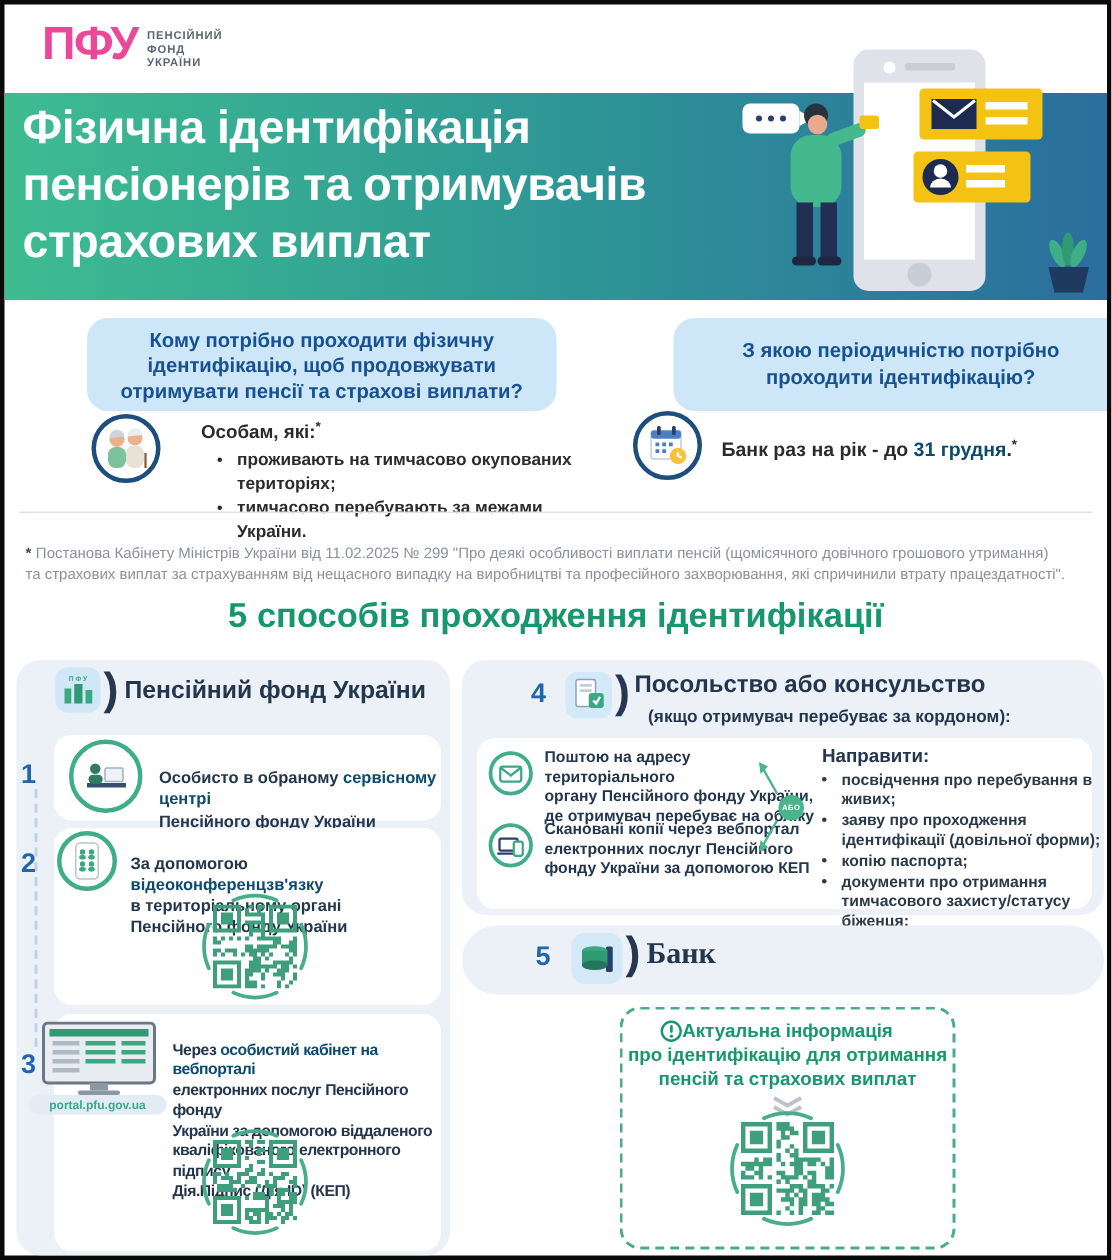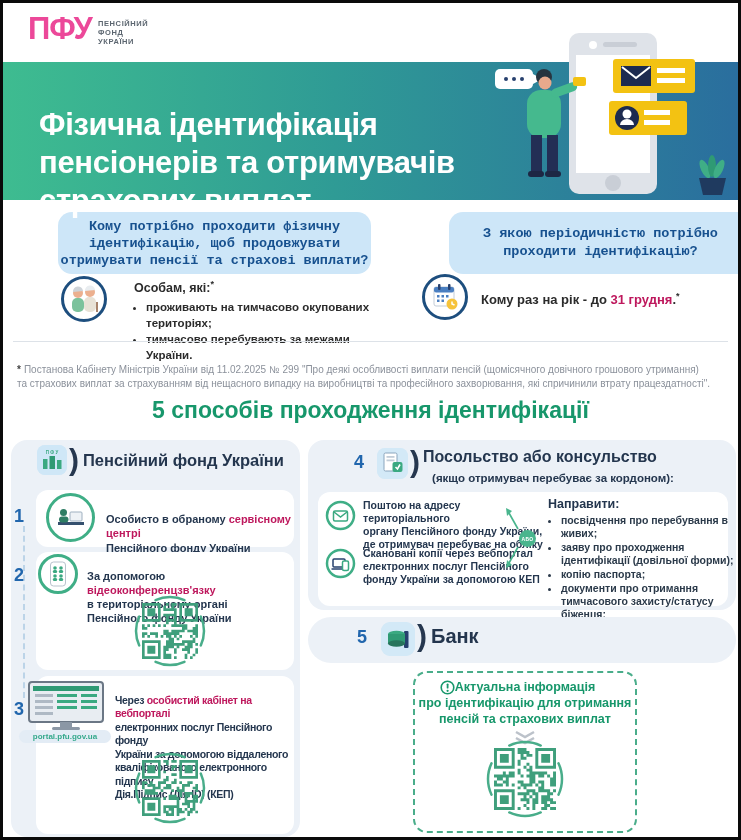--- a/index.html
+++ b/index.html
@@ -1,38 +1,38 @@
 <!DOCTYPE html>
 <html><head>
 <meta charset="utf-8">
 <style>
   html,body{margin:0;padding:0;background:#fff;}
   #page{position:relative;width:741px;height:840px;background:#fff;border:3px solid #0a0a0a;box-sizing:border-box;overflow:hidden;
         font-family:"Liberation Sans","DejaVu Sans",sans-serif;}
   .abs{position:absolute;}
   .pre{white-space:pre-line;}
-  .hl{color:#be185d;}
+  .hl{color:#0c4a6e;}
   
   .logo-abbr{left:25px;top:8px;font-size:31px;font-weight:800;color:#ec4899;letter-spacing:-1px;}
   .logo-org{left:95px;top:16px;font-size:7.5px;font-weight:700;color:#5c6670;line-height:9px;letter-spacing:.6px;}
   
   .banner{left:0;top:59px;width:735px;height:138px;background:linear-gradient(90deg,#3ebc90 0%,#2f9b95 45%,#2a6e9e 100%);}
-  .banner-title{left:36px;top:63px;font-size:31px;line-height:38px;font-weight:700;color:#ffffff;letter-spacing:-.3px;z-index:3;margin-top:40px;}
+  .banner-title{left:12px;top:63px;font-size:31px;line-height:38px;font-weight:700;color:#ffffff;letter-spacing:-.3px;z-index:3;}
   .illus{left:478px;top:24px;width:257px;height:174px;z-index:2;}
   
   .qbox{background:#cde6f8;border-radius:14px;display:flex;align-items:center;justify-content:center;
-        color:#17518f;font-weight:700;text-align:center;font-family:Liberation Mono, monospace;}
+        color:#17518f;font-weight:700;text-align:center;}
   .qbox-l{left:55px;top:209px;width:313px;height:62px;font-size:13.5px;line-height:17px;}
   .qbox-r{left:415px;top:209px;width:303px;height:62px;font-size:13.5px;line-height:18px;margin-left:31px;}
   .ans-icon{width:48px;height:48px;}
   .ansl-icon{left:57px;top:272px;}
   .ansr-icon{left:418px;top:270px;}
   .ansl-text{left:131px;top:276px;width:256px;color:#2b2b2b;}
   .ans-intro{font-size:12.5px;font-weight:700;}
-  .ans-ul{margin:4px 0 0 12px;padding:0;font-size:11.5px;line-height:16px;font-weight:600;}
+  .ans-ul{margin:4px 0 0 24px;padding:0;font-size:11.5px;line-height:16px;font-weight:600;}
   .ansr-text{left:478px;top:288px;font-size:13px;font-weight:700;color:#2b2b2b;}
   sup.star{font-size:9px;}
   
   .fn-line{left:10px;top:338px;width:715px;border-top:1px solid #dde2e8;height:0;}
   .footnote{left:14px;top:346px;width:716px;font-size:10px;line-height:14px;color:#8b919b;font-weight:500;}
   .footnote .star{color:#444;font-weight:800;margin-right:3px;}
   
   .sect-head{left:0;top:394px;width:735px;text-align:center;font-size:23px;font-weight:700;color:#17976b;}
   
   .panel{background:#ecf1f7;border-radius:16px;}
@@ -77,21 +77,21 @@
   .optA-t{left:360px;top:496px;} .optB-t{left:360px;top:544px;}
   .abo{left:516px;top:527px;width:17px;height:17px;border-radius:50%;background:#49b58d;color:#fff;
        font-size:5px;font-weight:800;display:flex;align-items:center;justify-content:center;letter-spacing:.3px;}
   .abo-arrows{left:500px;top:504px;}
   .send-head{left:545px;top:494px;font-size:12.5px;font-weight:700;color:#24364e;}
   .send-ul{left:545px;top:511px;width:182px;margin:0;padding:0 0 0 13px;font-size:10.5px;line-height:13px;font-weight:600;color:#2b3a4a;}
   .send-ul li{margin-bottom:1px;}
   
   .bank-sq{left:378px;top:619px;width:34px;height:34px;background:#d3e9f7;border-radius:9px;}
   .brk-5{left:414px;top:618px;}
-  .m5-title{left:428px;top:622px;font-size:20px;font-weight:700;color:#24364e;}
+  .m5-title{left:428px;top:622px;font-size:20px;font-weight:700;color:#24364e;font-family:Liberation Serif, serif;}
   .bank-note{left:478px;top:618px;width:178px;height:38px;background:#fff;border-radius:13px;
              display:flex;align-items:center;justify-content:center;text-align:center;
              font-size:11.5px;line-height:14px;font-weight:700;color:#24364e;}
   
   .info-box{left:410px;top:668px;width:224px;height:162px;background:#fff;border:2px dashed #49ad8a;border-radius:14px;box-sizing:border-box;}
   .info-text{left:412px;top:676px;width:220px;text-align:center;font-size:12.5px;line-height:16px;font-weight:700;color:#17976b;}
   .info-i{left:437px;top:677px;}
   .chev{left:511px;top:727px;}
 </style>
 </head>
@@ -192,21 +192,21 @@
       <rect x="16" y="22" width="2.5" height="2.5"></rect>
         <rect x="20.5" y="22" width="2.5" height="2.5"></rect>
         <rect x="25" y="22" width="2.5" height="2.5"></rect>
       <rect x="16" y="26.5" width="2.5" height="2.5"></rect>
         <rect x="20.5" y="26.5" width="2.5" height="2.5"></rect>
     </g>
     <circle cx="31" cy="31" r="5.5" fill="#f6c33b"></circle>
     <polyline points="31,28.5 31,31 33.5,32" stroke="#ffffff" stroke-width="1.5" fill="none"></polyline>
   </svg>
   <div class="abs ansr-text">
-    <span>Кому раз на рік - до </span><span class="hl">31 грудня</span><span>.</span><sup class="star">*</sup>
+    <span>Банк раз на рік - до </span><span class="hl">31 грудня</span><span>.</span><sup class="star">*</sup>
   </div>
 
   <div class="abs fn-line"></div>
   <div class="abs footnote pre">
     <span class="star">*</span><span>Постанова Кабінету Міністрів України від 11.02.2025 № 299 "Про деякі особливості виплати пенсій (щомісячного довічного грошового утримання)
 та страхових виплат за страхуванням від нещасного випадку на виробництві та професійного захворювання, які спричинили втрату працездатності".</span>
   </div>
 
   <div class="abs sect-head">5 способів проходження ідентифікації</div>
 

